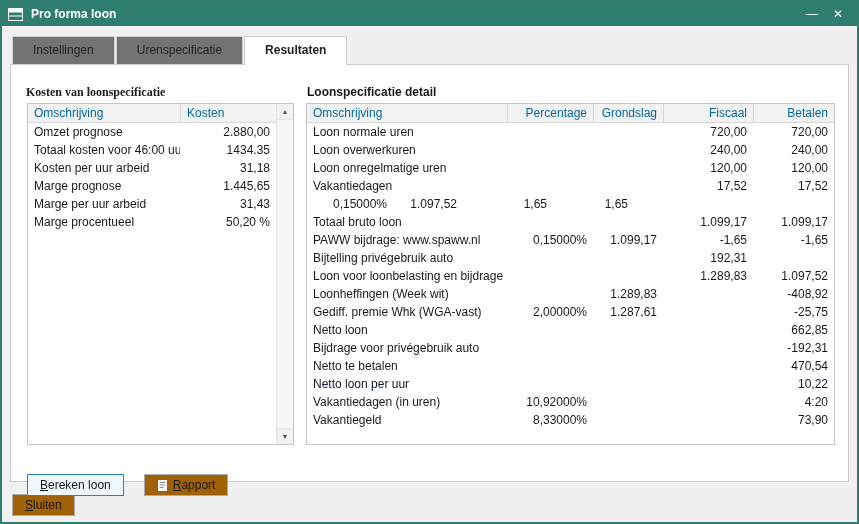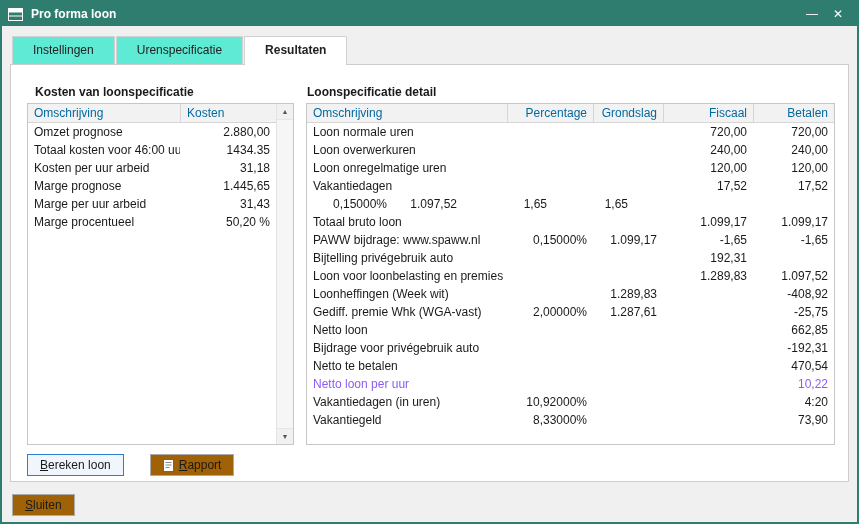--- a/index.html
+++ b/index.html
@@ -21,64 +21,64 @@
     background: #2e7d6e; color: #fff;
     display: flex; align-items: center;
     padding: 0 6px;
   }
   .app-icon { width: 18px; height: 14px; margin-right: 5px; display: inline-flex; align-items: center; }
   .title { font-weight: bold; font-size: 12px; flex: 1; }
   .tb-btn { width: 26px; text-align: center; font-size: 12px; color: #fff; cursor: default; }
   .tabs { display: flex; padding: 10px 10px 0; position: relative; z-index: 2; }
   .tab {
     padding: 6px 20px 7px;
-    background: #5eead4;
+    background: #737373;
     border: 1px solid #d2d2d2; border-bottom: none;
     margin-right: 1px;
     position: relative;
     color: #222;
   }
   .tab.active { background: #fff; font-weight: bold; z-index: 3; }
   .tab.active::after { content: ""; position: absolute; left: 0; right: 0; bottom: -1px; height: 2px; background: #fff; }
   .page {
     position: relative; z-index: 1;
     margin: 0 8px; height: 418px;
     background: #fff; border: 1px solid #cdcdcd;
   }
   .group-label { position: absolute; top: 20px; font-weight: bold; }
-  #gl-left  { left: 24px; }
+  #gl-left  { left: 15px; font-family: Liberation Serif, serif; }
   #gl-right { left: 296px; }
   .datatable { position: absolute; top: 38px; border: 1px solid #c6c6c6; background: #fff; overflow: hidden; }
   #costs-table  { left: 16px;  width: 267px; height: 342px; }
   #detail-table { left: 295px; width: 529px; height: 342px; }
   .thead { display: flex; height: 19px; background: #f2f2f2; border-bottom: 1px solid #d6d6d6; color: #0369a1; }
   .th { padding: 2px 6px; line-height: 14px; overflow: hidden; white-space: nowrap; }
   .th + .th { border-left: 1px solid #d6d6d6; }
   .trow { display: flex; height: 18px; line-height: 18px; white-space: nowrap; align-items: center; }
   .cell { padding: 0 6px; overflow: hidden; }
   .num { text-align: right; }
-  .trow.hl { color: #8b5cf6; }
+  .trow.hl { color: #0f172a; }
   
   #costs-table .thead { padding-right: 17px; }
   .lc-label { width: 152px; }
   .lc-val   { width: 96px; }
   
   .rc-label { width: 200px; }
   .rc-pct   { width: 86px; }
   .rc-grond { width: 70px; }
   .rc-fisc  { width: 90px; }
   .rc-bet   { width: 81px; padding-left: 24px; }
   
   .vscroll { position: absolute; top: 0; right: 0; bottom: 0; width: 17px; background: #f6f6f6; border-left: 1px solid #e3e3e3; display: flex; flex-direction: column; }
   .sarrow { height: 16px; display: flex; align-items: center; justify-content: center; font-size: 7px; color: #555; background: #f1f1f1; }
   .sarrow.up { border-bottom: 1px solid #e6e6e6; }
   .sarrow.down { border-top: 1px solid #e6e6e6; }
   .strack { flex: 1; }
   
-  .actions { position: absolute; left: 16px; top: 389px; display: flex; gap: 26px; }
+  .actions { position: absolute; left: 16px; top: 409px; display: flex; gap: 20px; }
   .btn {
     display: inline-flex; align-items: center; gap: 5px;
     height: 22px; padding: 0 12px;
     background: #a16207; border: 1px solid #ababab;
     font-family: "Liberation Sans", sans-serif; font-size: 12px; color: #1a1a1a;
     cursor: default;
   }
   .btn.default { border-color: #2a7fd4; background: #f0f6fc; }
   .ricon { display: inline-flex; }
   .footer { flex: 1; padding: 12px 0 0 10px; }
@@ -209,21 +209,21 @@
             <div class="cell rc-bet num">-1,65</div>
           </div>
           <div class="trow">
             <div class="cell rc-label">Bijtelling privégebruik auto</div>
             <div class="cell rc-pct num"></div>
             <div class="cell rc-grond num"></div>
             <div class="cell rc-fisc num">192,31</div>
             <div class="cell rc-bet num"></div>
           </div>
           <div class="trow">
-            <div class="cell rc-label">Loon voor loonbelasting en premies</div>
+            <div class="cell rc-label">Loon voor loonbelasting en bijdrage</div>
             <div class="cell rc-pct num"></div>
             <div class="cell rc-grond num"></div>
             <div class="cell rc-fisc num">1.289,83</div>
             <div class="cell rc-bet num">1.097,52</div>
           </div>
           <div class="trow">
             <div class="cell rc-label">Loonheffingen (Week wit)</div>
             <div class="cell rc-pct num"></div>
             <div class="cell rc-grond num">1.289,83</div>
             <div class="cell rc-fisc num"></div>

